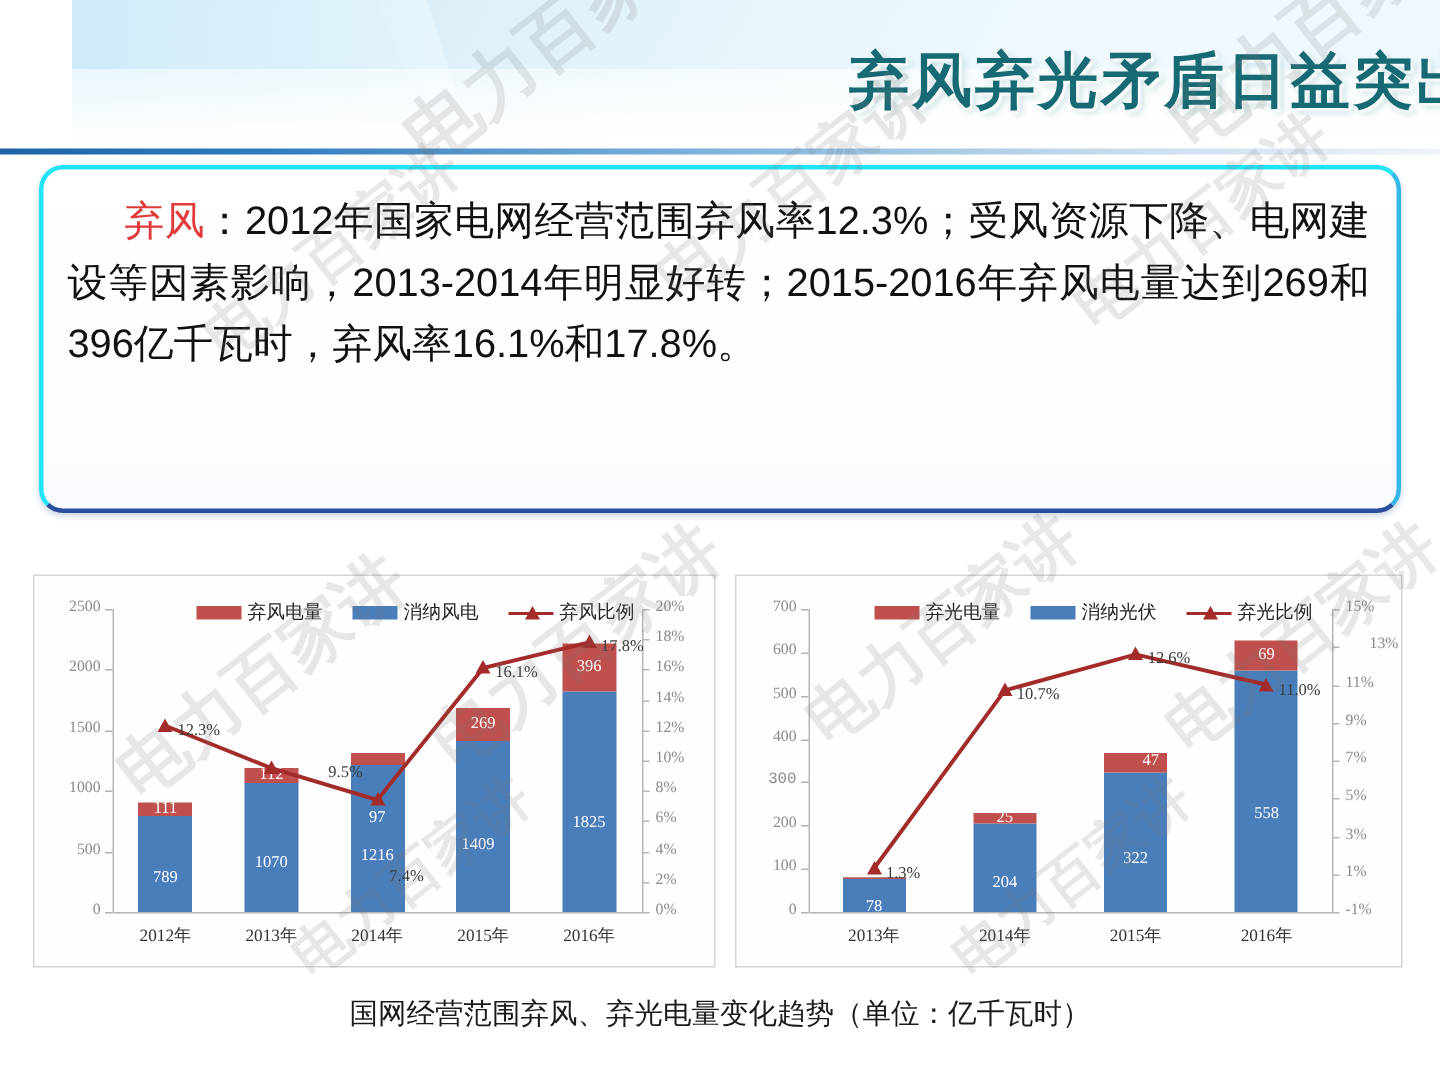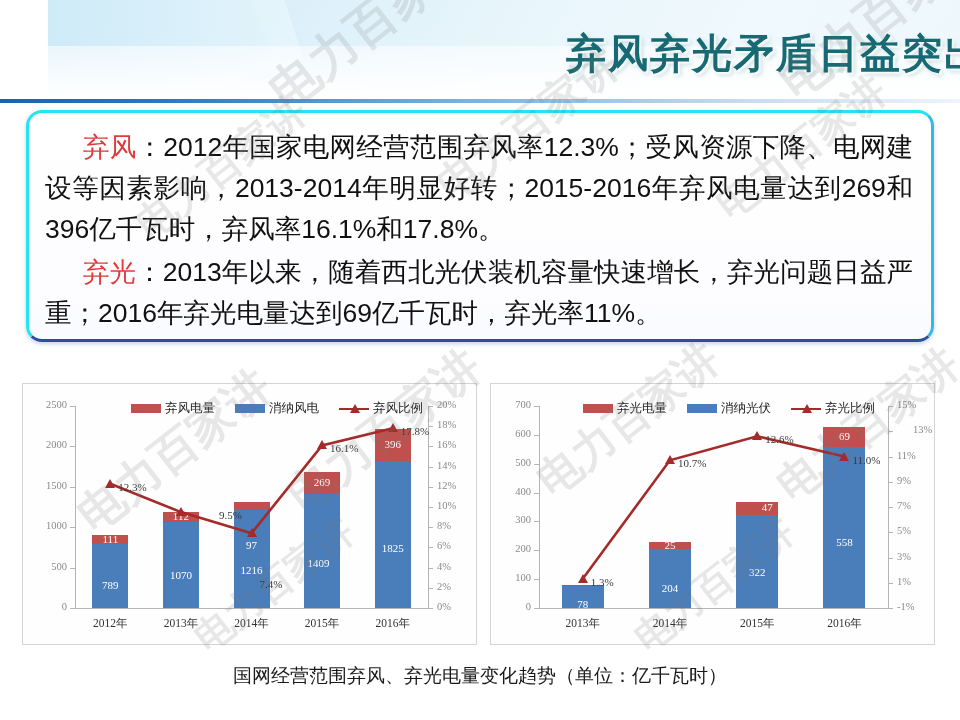--- a/index.html
+++ b/index.html
@@ -133,21 +133,20 @@
 <div id="header">
   <div class="diag1"></div>
   <div class="diag2"></div>
   <div class="whiteband"></div>
   <div id="page-title">弃风弃光矛盾日益突出</div>
 </div>
 <div id="header-rule"></div>
 
 <div id="text-card">
   <div class="para p1"><span class="kw">弃风</span><span>：</span><span>2012年国家电网经营范围弃风率12.3%；受风资源下降、电网建设等因素影响，2013-2014年明显好转；2015-2016年弃风电量达到269和396亿千瓦时，弃风率16.1%和17.8%。</span></div>
-  <div class="para p2"><span class="kw">弃光</span><span>：</span><span>2013年以来，随着西北光伏装机容量快速增长，弃光问题日益严重；2016年弃光电量达到69亿千瓦时，弃光率11%。</span></div>
 </div>
 
 <div class="chart-panel" id="chart-left">
   <div class="plot" id="plot-left">
       <div class="axisline" style="left: 52px; top: 22px; width: 1px; height: 202px;"></div>
       <div class="axisline" style="left: 52px; top: 224px; width: 353px; height: 1px;"></div>
       <div class="axisline" style="left: 405px; top: 22px; width: 1px; height: 202px;"></div>
       <div class="tickmark" style="left: 47px; top: 224px;"></div>
       <div class="ytick" style="left: 6px; top: 217px; width: 38px;">0</div>
       <div class="tickmark" style="left: 47px; top: 184px;"></div>
@@ -244,21 +243,21 @@
       <div class="axisline" style="left: 48px; top: 22px; width: 1px; height: 202px;"></div>
       <div class="axisline" style="left: 48px; top: 224px; width: 349px; height: 1px;"></div>
       <div class="axisline" style="left: 397px; top: 22px; width: 1px; height: 202px;"></div>
       <div class="tickmark" style="left: 43px; top: 224px;"></div>
       <div class="ytick" style="left: 2px; top: 217px; width: 38px;">0</div>
       <div class="tickmark" style="left: 43px; top: 195px;"></div>
       <div class="ytick" style="left: 2px; top: 188.143px; width: 38px;">100</div>
       <div class="tickmark" style="left: 43px; top: 166px;"></div>
       <div class="ytick" style="left: 2px; top: 159.286px; width: 38px;">200</div>
       <div class="tickmark" style="left: 43px; top: 137px;"></div>
-      <div class="ytick" style="left: 2px; top: 130.429px; width: 38px;">300</div>
+      <div class="ytick" style="left: 2px; top: 130.429px; width: 38px; font-family: Liberation Mono, monospace;">300</div>
       <div class="tickmark" style="left: 43px; top: 109px;"></div>
       <div class="ytick" style="left: 2px; top: 101.571px; width: 38px;">400</div>
       <div class="tickmark" style="left: 43px; top: 80px;"></div>
       <div class="ytick" style="left: 2px; top: 72.7143px; width: 38px;">500</div>
       <div class="tickmark" style="left: 43px; top: 51px;"></div>
       <div class="ytick" style="left: 2px; top: 43.8571px; width: 38px;">600</div>
       <div class="tickmark" style="left: 43px; top: 22px;"></div>
       <div class="ytick" style="left: 2px; top: 15px; width: 38px;">700</div>
       <div class="tickmark" style="left: 397px; top: 224px;"></div>
       <div class="y2tick" style="left: 406px; top: 217px; width: 40px;">-1%</div>

